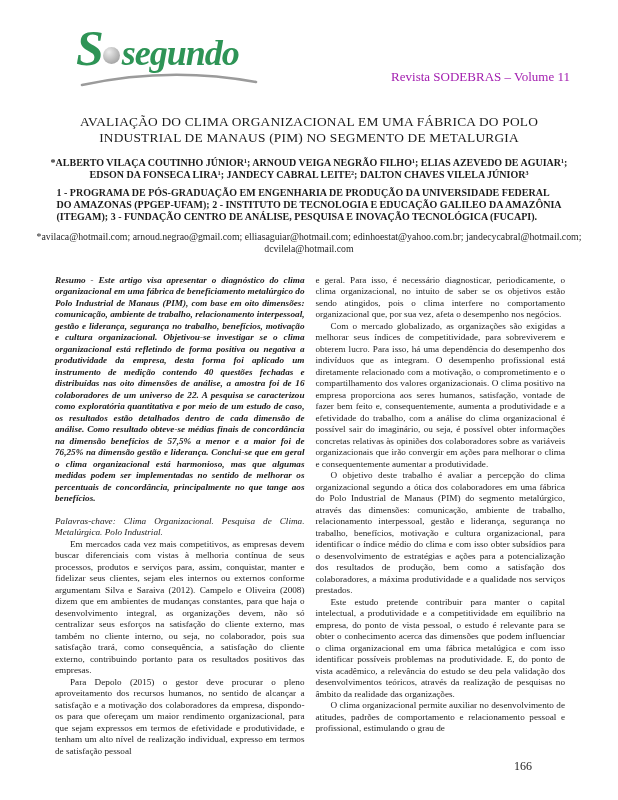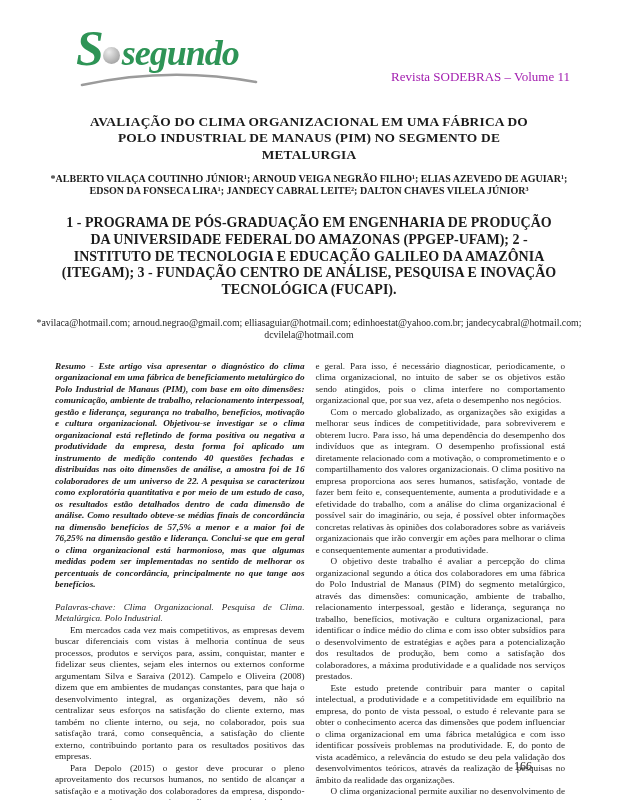--- a/index.html
+++ b/index.html
@@ -27,29 +27,29 @@
     color:#2e9456; letter-spacing:-1px;
   }
   .logo-swoosh { display:block; margin-top:1px; }
   .journal-ref {
     position:absolute; left:310px; top:38px; width:260px;
     text-align:right; font-size:13px; line-height:1.32; color:#a21caf;margin-top:30px;
   }
   
   .title {
     margin:4px auto 0; width:480px; text-align:center;
-    font-weight:bold; font-size:13.4px; line-height:1.22; letter-spacing:0.2px;
+    font-weight:normal; font-size:13.4px; line-height:1.22; letter-spacing:0.2px;
   }
   .authors {
     margin:10px auto 0; width:520px; text-align:center;
     font-weight:bold; font-size:10px; line-height:1.2;
   }
   .affiliations {
-    margin:18px auto; width:505px; text-align:center;
-    font-weight:bold; font-size:14px; line-height:1.2;
+    margin:6px auto; width:505px; text-align:left;
+    font-weight:bold; font-size:10px; line-height:1.2;
   }
   .emails {
     margin:8px auto; width:545px; text-align:center;
     font-size:9.8px; line-height:1.22;
   }
   
   .columns { display:flex; gap:11px; padding:12px 53px 0 55px; }
   .col { flex:1; min-width:0; text-align:justify; font-size:9.2px; line-height:1.25; }
   .resumo { font-weight:bold; font-style:italic; margin:0; }
   .keywords { font-weight:normal; font-style:italic; margin:11px 0 0; }

